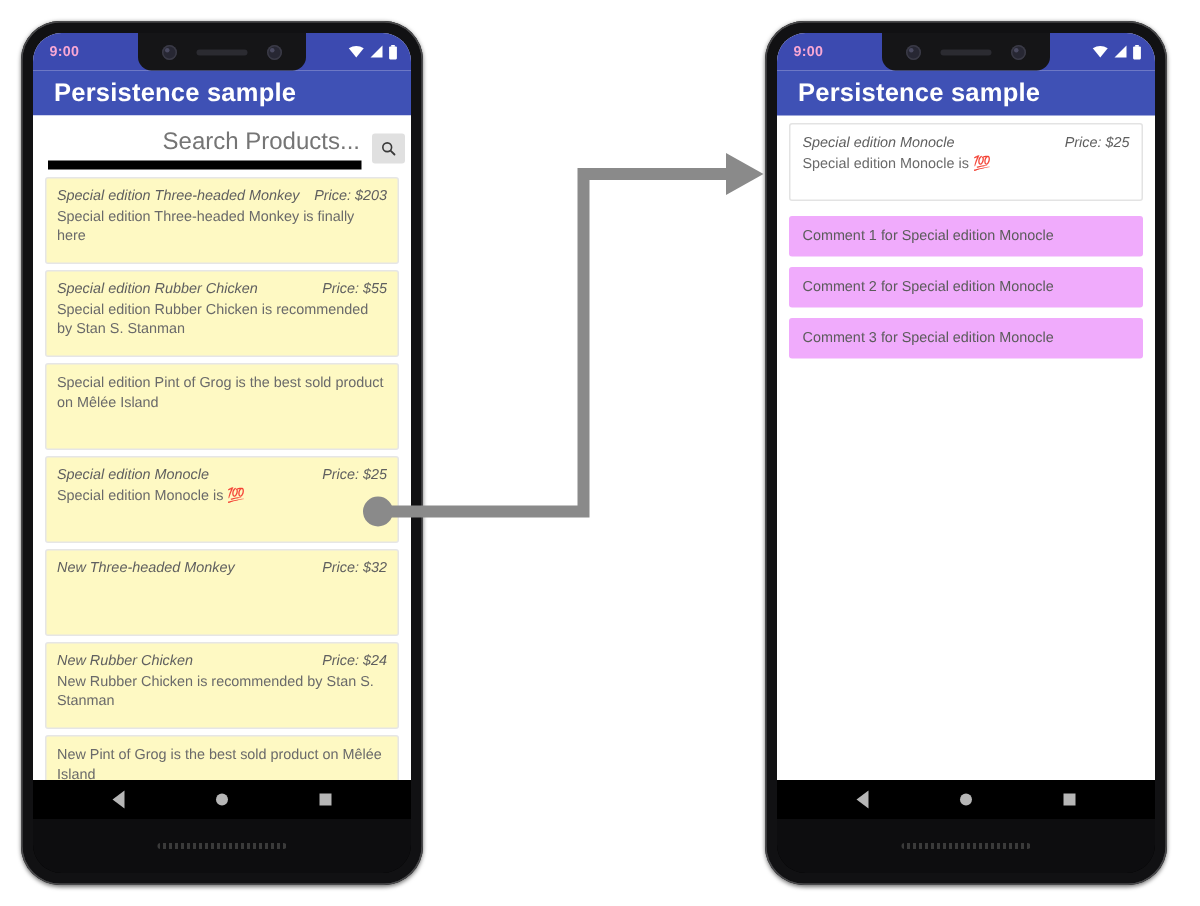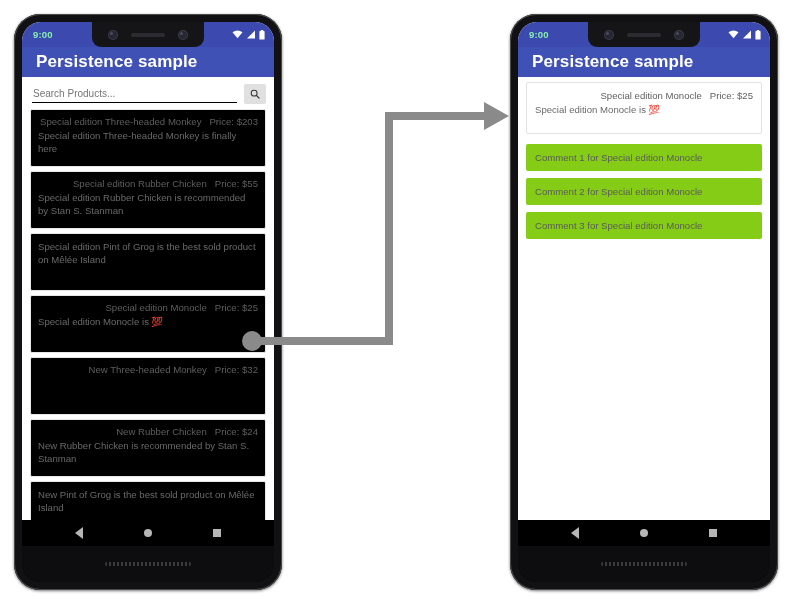--- a/index.html
+++ b/index.html
@@ -43,21 +43,21 @@
     bottom: 36px;
     background: #ffffff;
     overflow: hidden;
   }
 
   
   .statusbar {
     position: relative;
     height: 25px;
     background: #3c4ab0;
-    color: #86efac;
+    color: #f9a8d4;
     display: flex;
     align-items: center;
     justify-content: space-between;
     padding: 0 9px 0 11px;
     box-sizing: border-box;
   }
   .status-clock {
     font-size: 9.5px;
     font-weight: bold;
     letter-spacing: .2px;
@@ -121,57 +121,59 @@
   .searchrow {
     display: flex;
     align-items: center;
     padding: 7px 8px 5px 10px;
     gap: 7px;
     background: #fff;
   }
   .search-input {
     flex: 1;
     border: none;
-    border-bottom: 1px solid #000000;
+    border-bottom: 6px solid #000000;
     outline: none;
     font-family: "Liberation Sans", sans-serif;
-    font-size: 10px;
+    font-size: 16px;
     color: #9a9a9a;
     padding: 2px 1px 3px 1px;
     background: transparent;
+    text-align: right;
   }
   .search-btn {
     width: 22px; height: 20px;
     background: #e0e0e0;
     border: none;
     border-radius: 2px;
     display: flex;
     align-items: center;
     justify-content: center;
     cursor: pointer;
   }
 
   
   .list {
     padding: 0 8px;
   }
   .card {
-    background: #000000;
+    background: #fef9c3;
     border: 1px solid #e6e6e6;
     border-radius: 2px;
     margin-bottom: 4px;
     padding: 5px 7px 5px 7px;
     box-sizing: border-box;
     min-height: 58px;
   }
   .card-head {
     display: flex;
-    justify-content: flex-end;
+    justify-content: space-between;
     align-items: baseline;
     gap: 8px;
+    font-style: italic;
   }
   .card-title {
     font-size: 9.6px;
     color: #5f5f5f;
     line-height: 13px;
   }
   .card-price {
     font-size: 9.6px;
     color: #5f5f5f;
     white-space: nowrap;
@@ -193,21 +195,21 @@
   .detail-card {
     background: #fff;
     border: 1px solid #e3e3e3;
     border-radius: 2px;
     margin: 5px 8px 10px 8px;
     padding: 6px 8px;
     min-height: 52px;
     box-sizing: border-box;
   }
   .comment {
-    background: #84cc16;
+    background: #f0abfc;
     border-radius: 2px;
     margin: 0 8px 7px 8px;
     padding: 8px 8px 8px 9px;
     min-height: 24px;
     box-sizing: border-box;
     font-size: 9.6px;
     color: #5b5b5b;
   }
 
   

